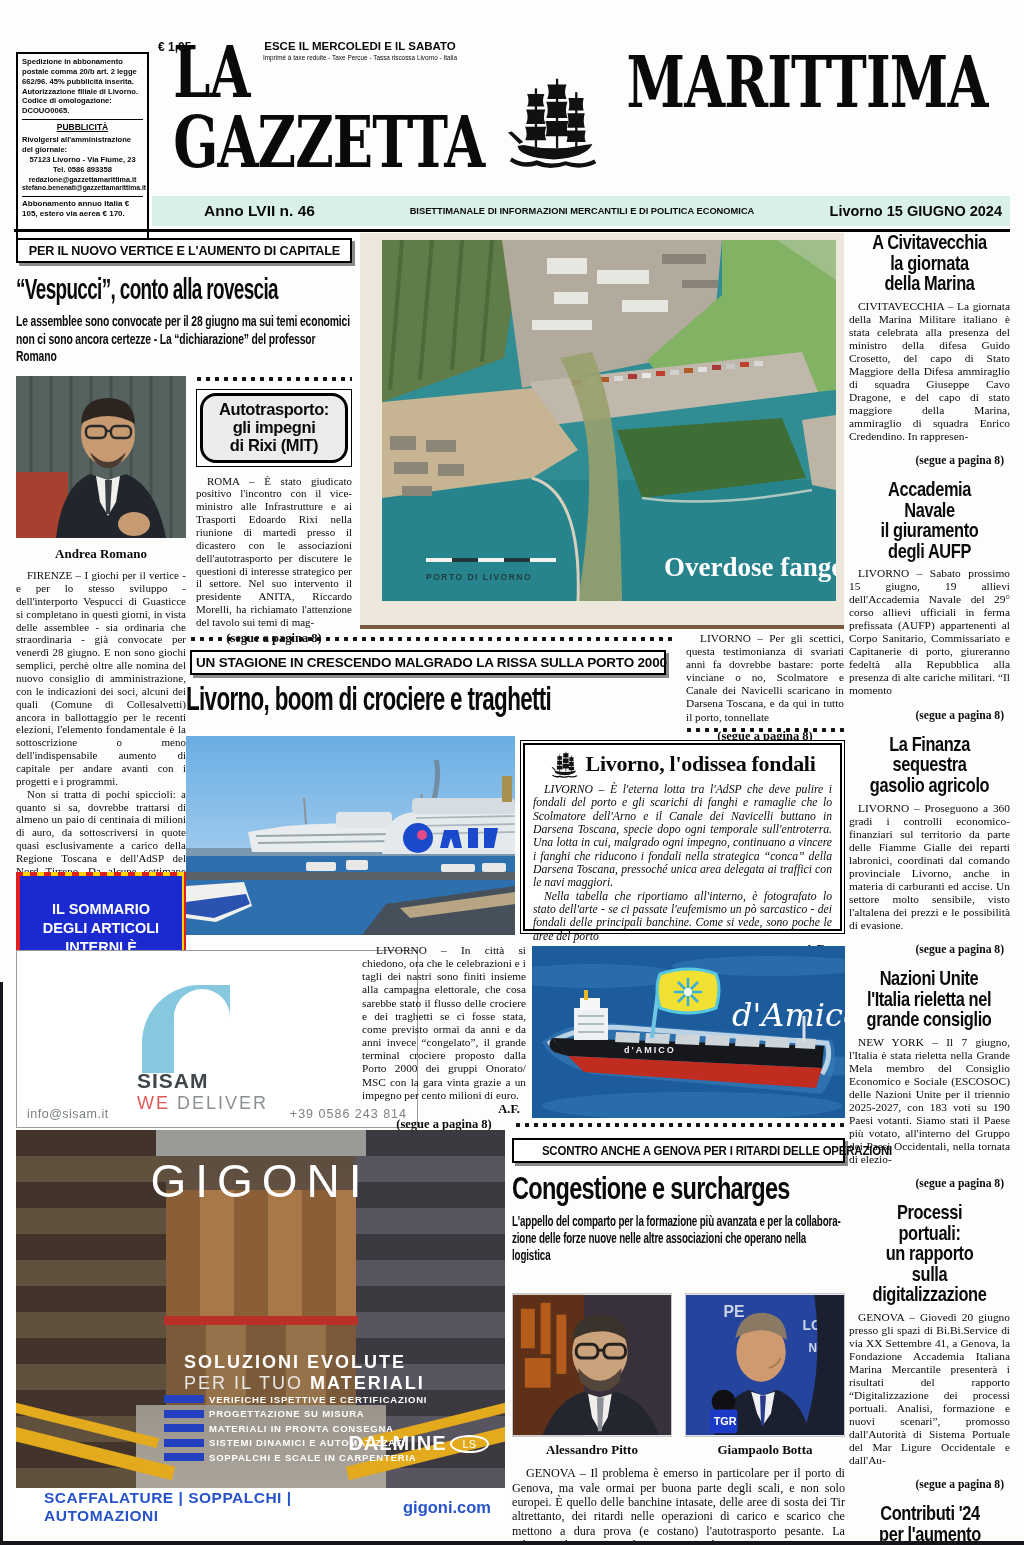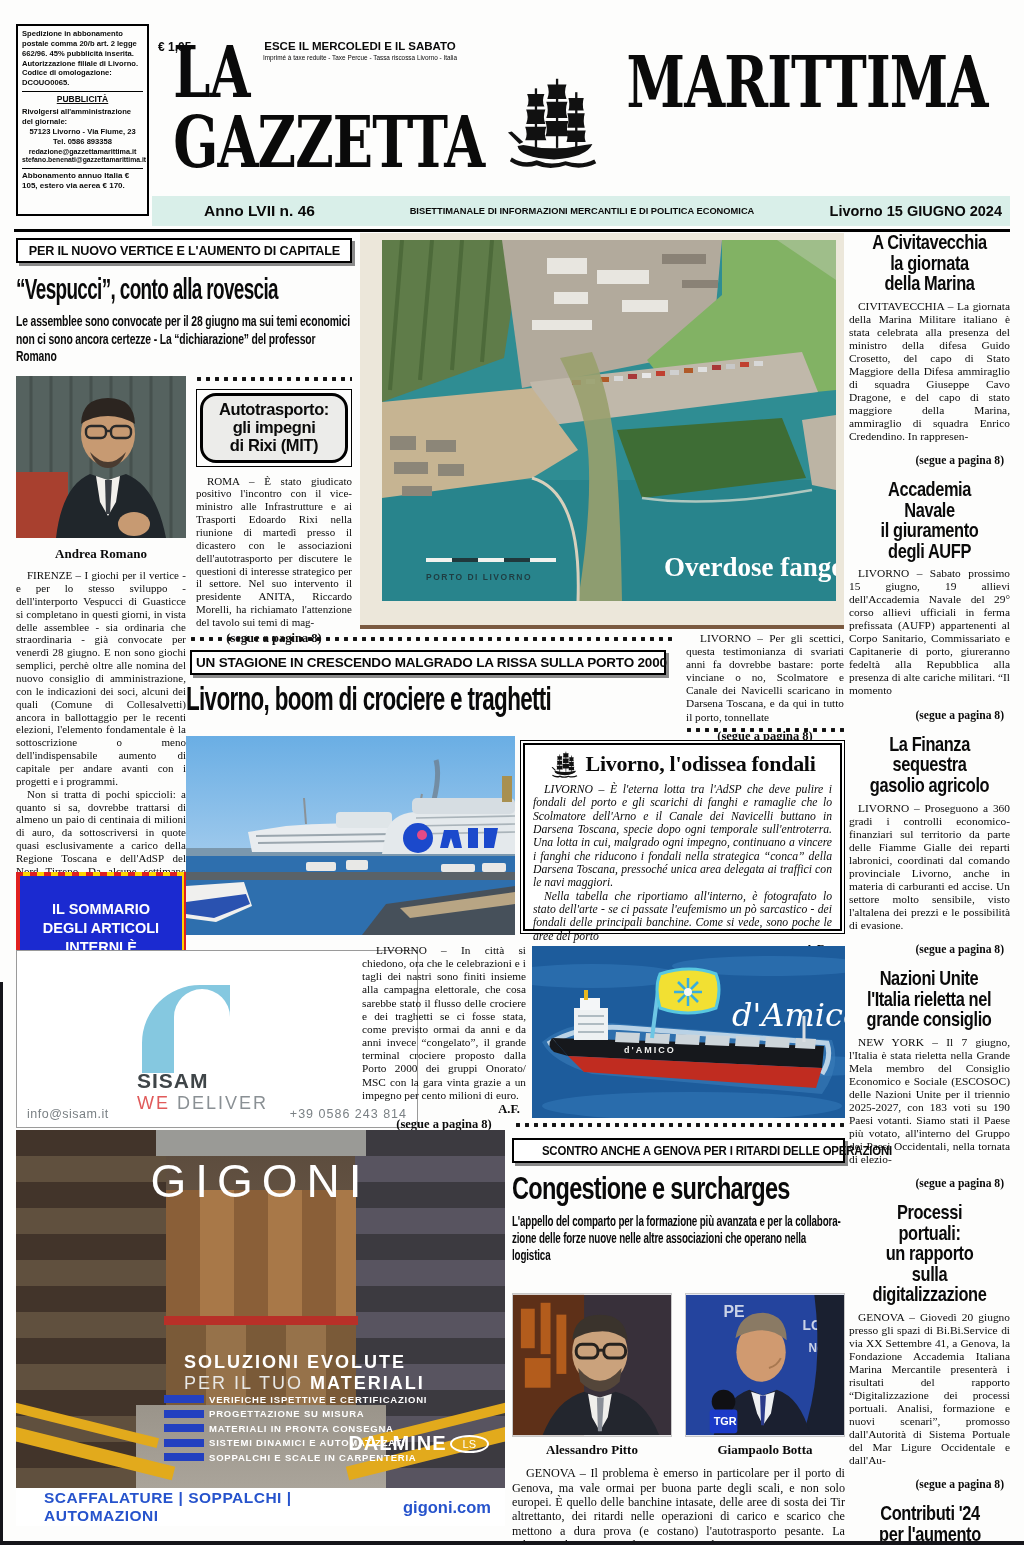--- a/index.html
+++ b/index.html
@@ -71,21 +71,21 @@
         <path d="M12,76 Q14,88 50,90 Q84,88 90,74 L82,75 Q50,82 18,75 Z"></path>
         <path d="M14,74 L2,62 L6,61 L18,72 Z"></path>
         <path d="M6,88 q12,8 26,3 q14,6 30,1 q16,5 30,-2 l2,4 q-16,8 -32,2 q-16,6 -30,0 q-14,5 -28,-4 Z"></path>
       </g>
     </symbol>
   </defs>
 </svg>
 
 <div id="page">
 
-  <div class="abs" style="left:16px;top:24px;width:133px;height:192px;border:2px solid #000;padding:3px 4px;box-sizing:border-box;
+  <div class="abs" style="left:16px;top:52px;width:133px;height:192px;border:2px solid #000;padding:3px 4px;box-sizing:border-box;
               font-family:'Liberation Sans',sans-serif;font-weight:bold;font-size:7.6px;line-height:1.3;text-align:left;">
     <div>Spedizione in abbonamento postale comma 20/b art. 2 legge 662/96. 45% pubblicità inserita. Autorizzazione filiale di Livorno. Codice di omologazione: DCOUO0065.</div>
     <div style="border-top:1px solid #000;margin:3px 0 2px 0;"></div>
     <div style="text-align:center;text-decoration:underline;font-size:8.5px;">PUBBLICITÀ</div>
     <div style="margin-top:2px;">Rivolgersi all'amministrazione del giornale:</div>
     <div style="text-align:center;">57123 Livorno - Via Fiume, 23</div>
     <div style="text-align:center;">Tel. 0586 893358</div>
     <div style="text-align:center;font-size:7.2px;">redazione@gazzettamarittima.it</div>
     <div style="text-align:center;font-size:6.8px;">stefano.benenati@gazzettamarittima.it</div>
     <div style="border-top:1px solid #000;margin:3px 0 2px 0;"></div>

